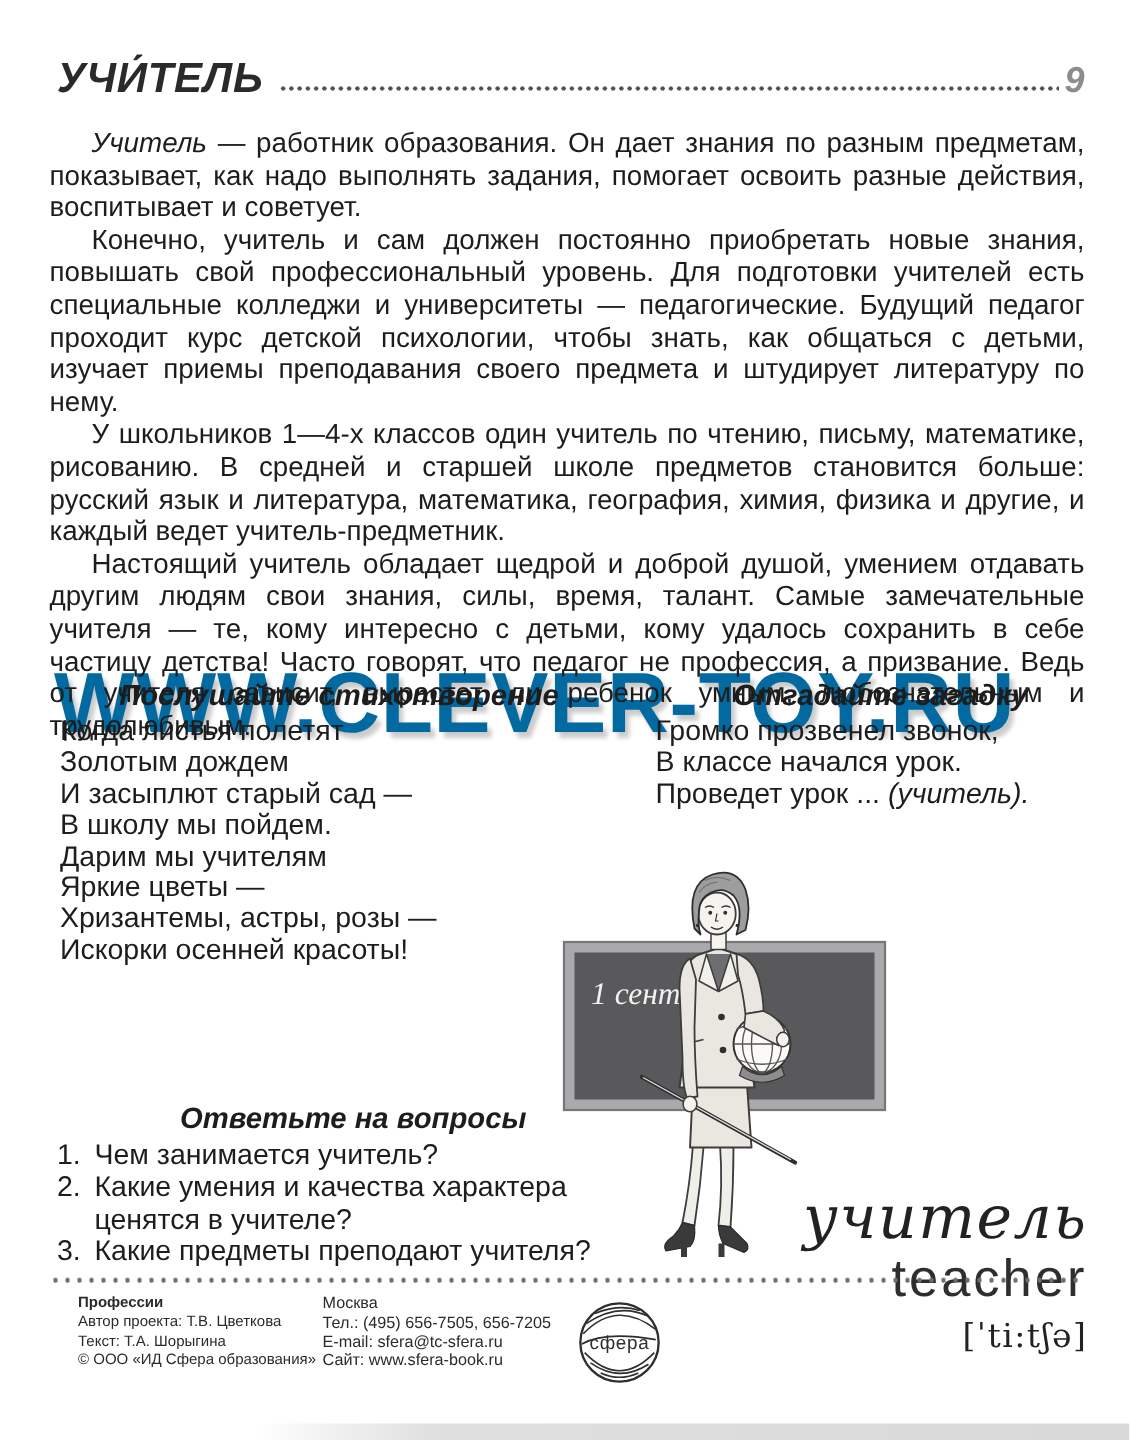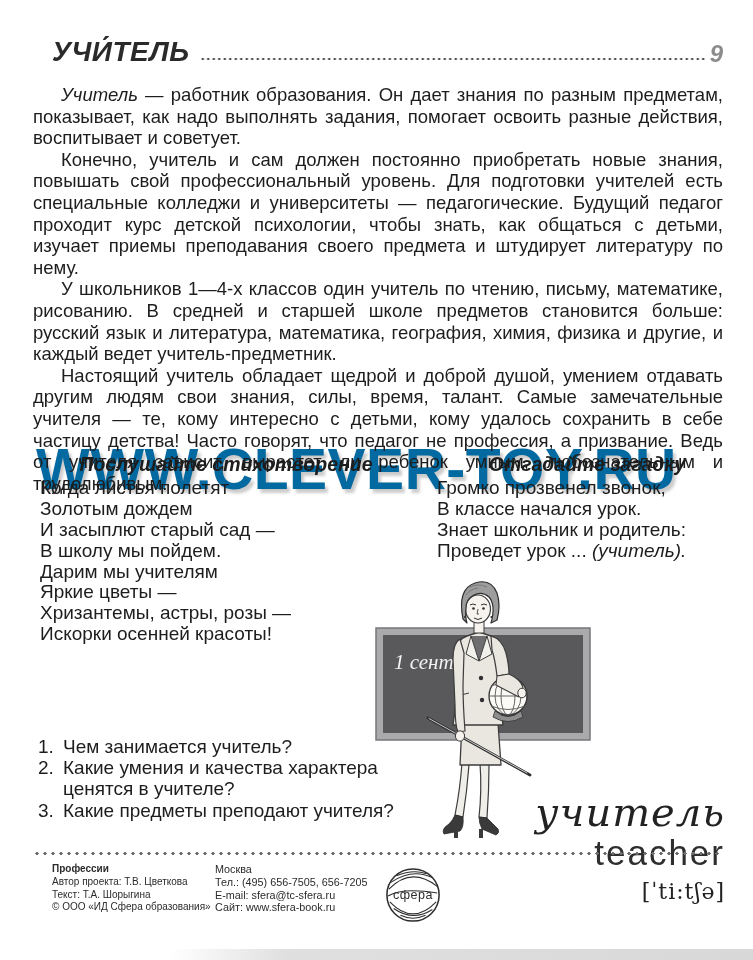--- a/index.html
+++ b/index.html
@@ -3,21 +3,21 @@
 <meta charset="utf-8">
 <style>
   html,body { margin:0; padding:0; background:#ffffff; }
   .page {
     position:relative; width:753px; height:960px; background:#ffffff;
     font-family:"Liberation Sans", sans-serif; color:#1d1d1d; overflow:hidden;
   }
   .layer { position:absolute; z-index:1; }
 
   
-  .header { left:52px; right:30px; top:36px; display:flex; align-items:flex-end; }
+  .header { left:38px; right:30px; top:36px; display:flex; align-items:flex-end; }
   .title { font-size:28px; font-weight:bold; font-style:italic; letter-spacing:0.5px; color:#2a2a2a; white-space:nowrap; }
   .dots {
     flex:1; height:4px; margin:0 4px 7px 10px;
     background-image:radial-gradient(circle, #4e4e4e 1.35px, transparent 1.5px);
     background-size:5.5px 4px; background-position:0 50%; background-repeat:repeat-x;
   }
   .pagenum { font-size:24px; font-style:italic; font-weight:bold; color:#8c8c8c; }
 
   
   .bodytext { left:33px; top:84px; width:690px; font-size:18.5px; line-height:21.6px; text-align:justify; }
@@ -100,21 +100,20 @@
     <div>Дарим мы учителям</div>
     <div>Яркие цветы —</div>
     <div>Хризантемы, астры, розы —</div>
     <div>Искорки осенней красоты!</div>
   </div>
 
   <div class="layer riddle">
     <div class="sec-heading">Отгадайте загадку</div>
     <div>Громко прозвенел звонок,</div>
     <div>В классе начался урок.</div>
-    <div>Знает школьник и родитель:</div>
     <div><span>Проведет урок ... </span><span class="ital">(учитель).</span></div>
   </div>
 
   <svg class="layer illustration" viewBox="0 0 225 270">
 
     <g>
       <rect x="6" y="53" width="214" height="112" fill="#aaaaac" stroke="#77777a" stroke-width="1.5"></rect>
       <rect x="13" y="60" width="200" height="98" fill="#59595c"></rect>
       <text x="24" y="94" class="board-text">1 сентября</text>
     </g>
@@ -179,20 +178,21 @@
       <circle cx="103.5" cy="33.5" r="1.3" fill="#2f2f2f"></circle>
       <circle cx="113.5" cy="33.5" r="1.3" fill="#2f2f2f"></circle>
       <path d="M108,34 L107,39 L109,39" fill="none" stroke="#2f2f2f" stroke-width="0.8"></path>
       <path d="M104,43 Q108,46 112,43" fill="none" stroke="#2f2f2f" stroke-width="1"></path>
       <circle cx="95" cy="42" r="1.1" fill="#2f2f2f"></circle>
       <circle cx="121.5" cy="42" r="1.1" fill="#2f2f2f"></circle>
     </g>
   </svg>
 
   <div class="layer questions">
+    <div class="sec-heading">Ответьте на вопросы</div>
     <div class="qrow">
       <span class="qnum">1.</span>
       <span class="qtext">Чем занимается учитель?</span>
     </div>
     <div class="qrow">
       <span class="qnum">2.</span>
       <span class="qtext">Какие умения и качества характера ценятся в учителе?</span>
     </div>
     <div class="qrow">
       <span class="qnum">3.</span>

